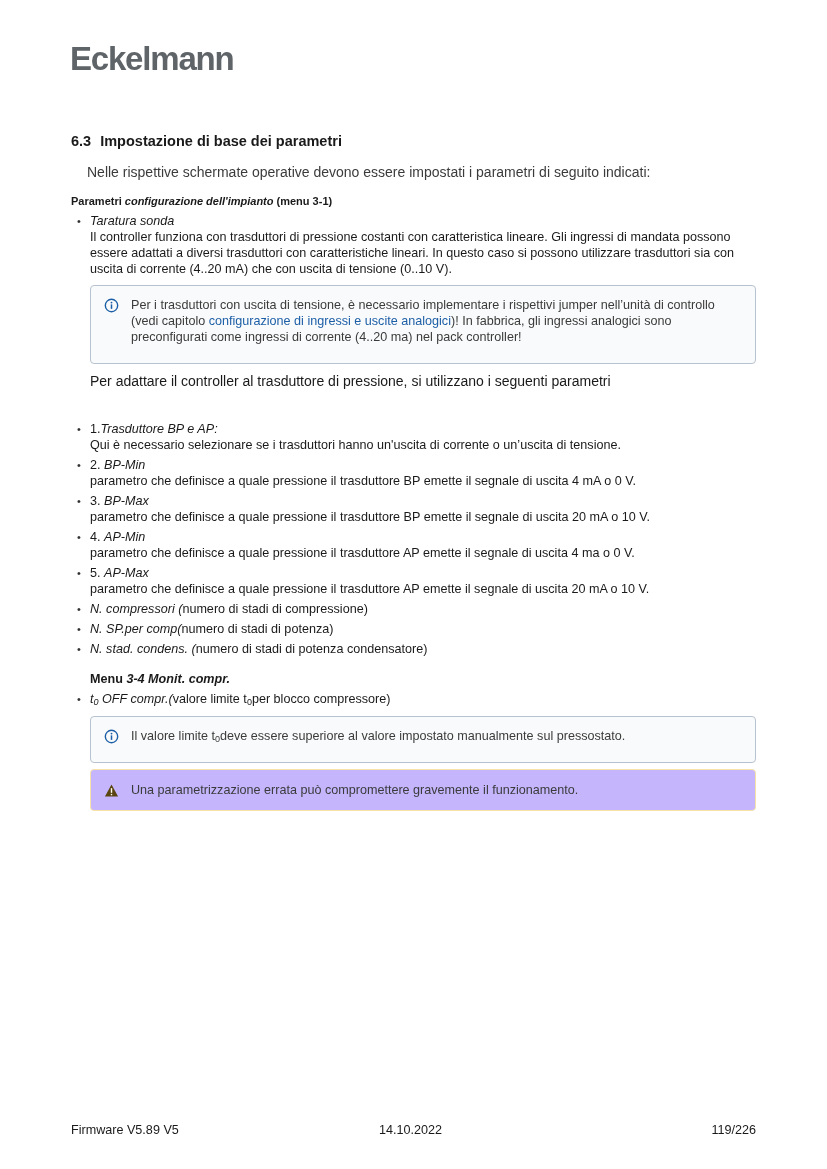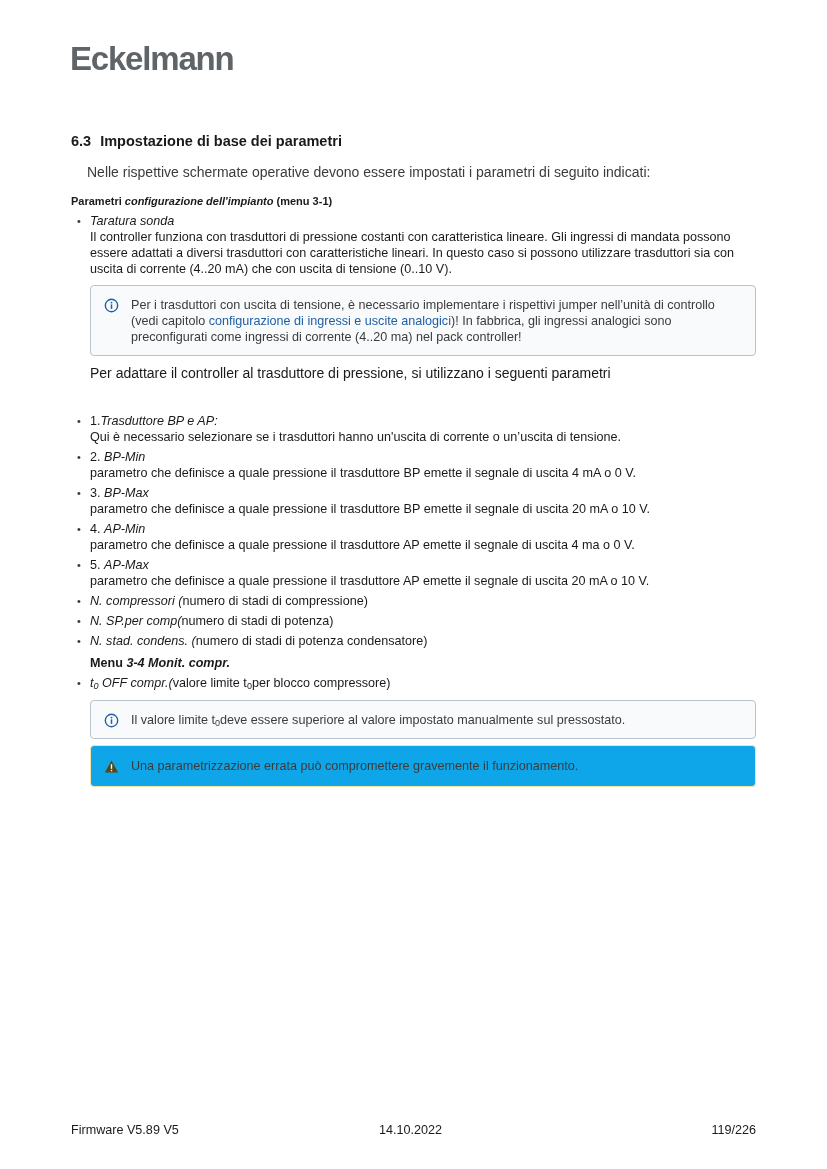--- a/index.html
+++ b/index.html
@@ -23,24 +23,24 @@
     ul.bullets { list-style: none; margin: 4px 0 0 0; padding: 0; }
     ul.bullets li {
       position: relative; padding-left: 19px; font-size: 12.6px; line-height: 16px;
       margin-bottom: 4px; color: #1a1a1a;
     }
     ul.bullets li::before {
       content: "\2022"; position: absolute; left: 6px; top: 0; font-size: 11px; color: #333;
     }
     .callout {
       border: 1.5px solid #b9c3cf; border-radius: 4px; background: #f9fafb;
-      padding: 11px 14px 10px 40px; position: relative;
+      padding: 11px 14px 18px 40px; position: relative;
       font-size: 12.6px; line-height: 16px; color: #3b3b3b; margin: 8px 0 0 0;
     }
-    .callout.warning { border-color: #f7e2a8; background: #0ea5e9; padding-top: 12px; padding-bottom: 12px; }
+    .callout.warning { border-color: #f7e2a8; background: #c4b5fd; padding-top: 12px; padding-bottom: 12px; }
     .callout .icon { position: absolute; left: 13px; top: 12px; width: 15px; height: 15px; }
     .callout.warning .icon { top: 13px; }
     .link { color: #1d5fa7; }
     .after-callout { margin-top: 9px; font-size: 14px; line-height: 16px; color: #1a1a1a; }
     .sub-block { margin-top: 14px; }
     i, em { font-style: italic; }
     sub { font-size: 9px; vertical-align: -2px; line-height: 0; }
     .menu-heading { font-weight: bold; font-size: 12.6px; margin: 8px 0 4px 19px; line-height: 16px; }
     .footer {
       position: absolute; left: 71px; top: 1123px; width: 685px; font-size: 12.6px; color: #1a1a1a;
@@ -82,21 +82,21 @@
     <li><span>1.</span><i>Trasduttore BP e AP:</i><br><span>Qui è necessario selezionare se i trasduttori hanno un'uscita di corrente o un’uscita di tensione.</span></li>
     <li><span>2. </span><i>BP-Min</i><br><span>parametro che definisce a quale pressione il trasduttore BP emette il segnale di uscita 4 mA o 0 V.</span></li>
     <li><span>3. </span><i>BP-Max</i><br><span>parametro che definisce a quale pressione il trasduttore BP emette il segnale di uscita 20 mA o 10 V.</span></li>
     <li><span>4. </span><i>AP-Min</i><br><span>parametro che definisce a quale pressione il trasduttore AP emette il segnale di uscita 4 ma o 0 V.</span></li>
     <li><span>5. </span><i>AP-Max</i><br><span>parametro che definisce a quale pressione il trasduttore AP emette il segnale di uscita 20 mA o 10 V.</span></li>
     <li><i>N. compressori (</i><span>numero di stadi di compressione)</span></li>
     <li><i>N. SP.per comp(</i><span>numero di stadi di potenza)</span></li>
     <li><i>N. stad. condens. (</i><span>numero di stadi di potenza condensatore)</span></li>
   </ul>
 
-  <div class="menu-heading" style="margin-top:6px;"><span>Menu </span><i>3-4 Monit. compr.</i></div>
+  <div class="menu-heading" style="margin-top:14px;"><span>Menu </span><i>3-4 Monit. compr.</i></div>
 
   <ul class="bullets" style="margin-top:2px;">
     <li>
       <i><span>t</span><sub>0</sub><span> OFF compr.(</span></i><span>valore limite t</span><sub>0</sub><span>per blocco compressore)</span>
       <div class="callout" style="margin-top:9px;">
         <svg class="icon" viewBox="0 0 16 16">
             <circle cx="8" cy="8" r="6.6" fill="none" stroke="#1d5fa7" stroke-width="1.5"></circle>
             <circle cx="8" cy="4.9" r="1" fill="#1d5fa7"></circle>
             <rect x="7.2" y="6.8" width="1.6" height="4.8" fill="#1d5fa7"></rect>
           </svg>

